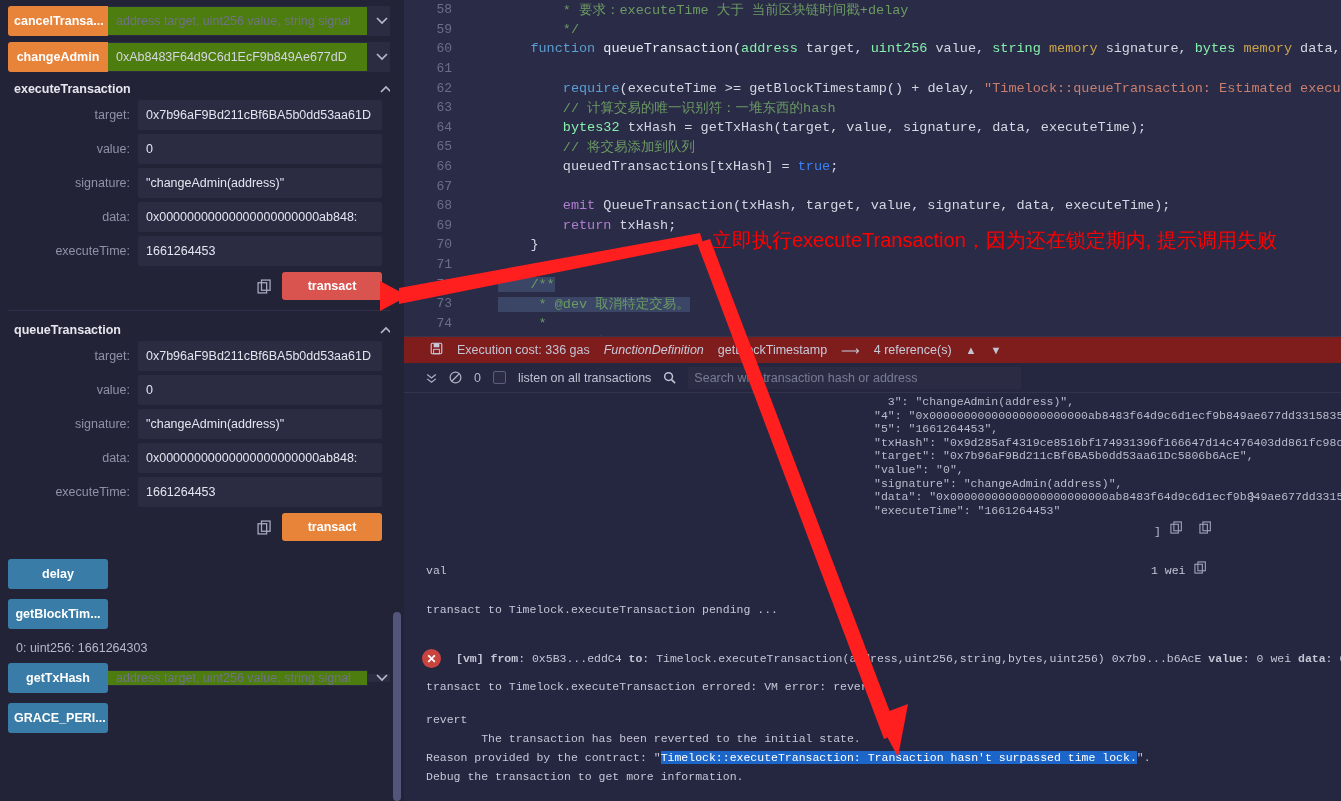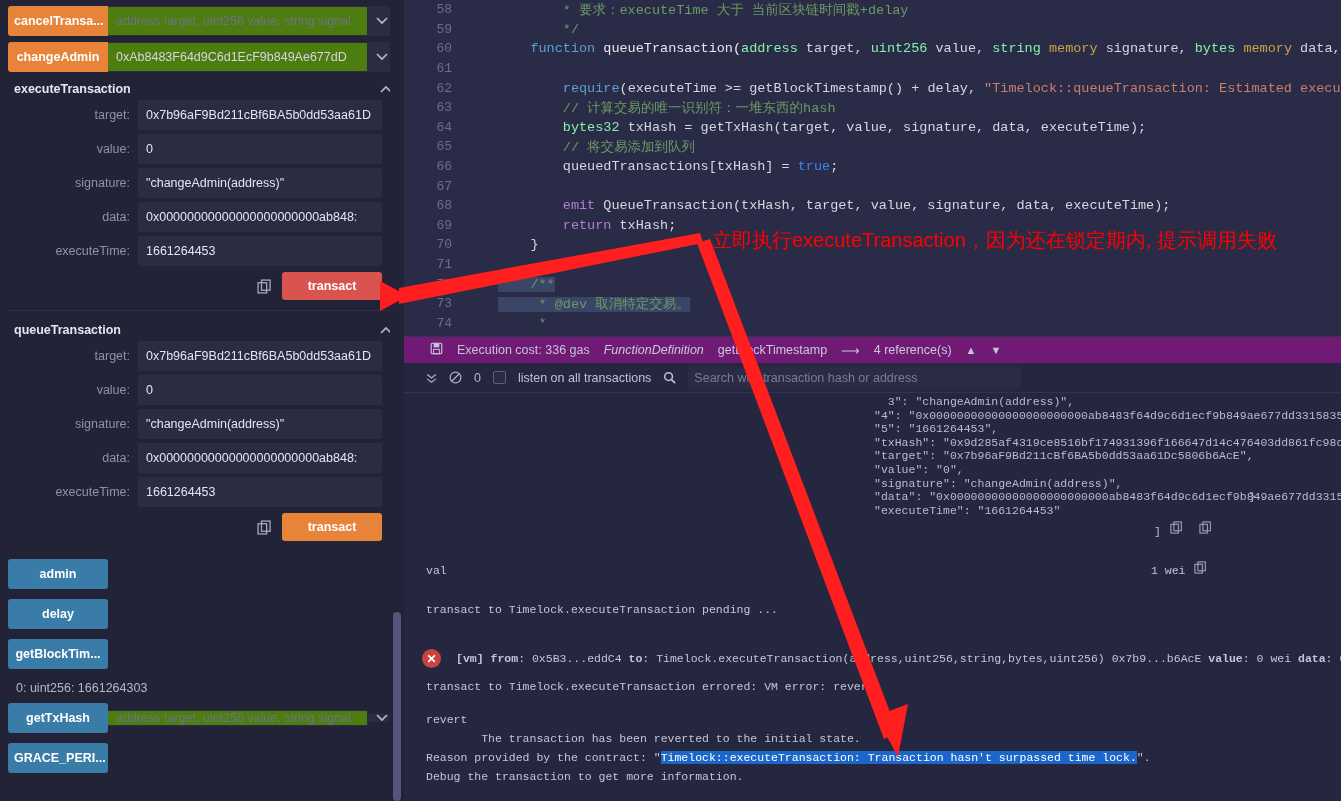--- a/index.html
+++ b/index.html
@@ -217,21 +217,21 @@
   .c-bool { color: #3b82f6; }
   .c-ret  { color: #b07fd0; }
 
   
   #editor-status {
     display: flex;
     align-items: center;
     gap: 14px;
     height: 27px;
     padding: 0 0 0 26px;
-    background: #701a75;
+    background: #7f1d1d;
     border-top: 1px solid #33354f;
     color: #c8cada;
     font-size: 12.5px;
   }
   #editor-status .muted { color: #c2c4d4; }
   #editor-status .italic { font-style: italic; }
   #editor-status .arrow { color: #c2c4d4; font-size: 13px; }
   #editor-status .chev { color: #c2c4d4; font-size: 11px; }
 
   
@@ -433,23 +433,20 @@
             <svg width="15" height="15" viewBox="0 0 14 14">
               <rect x="1" y="3.5" width="8" height="9.5" fill="none" stroke="#a6a9bd" stroke-width="1.2"></rect>
               <rect x="4.2" y="1" width="8" height="9.5" fill="none" stroke="#a6a9bd" stroke-width="1.2"></rect>
             </svg>
           </span>
           <button class="transact-btn orange">transact</button>
         </div>
       </div>
 
     <div id="constants" style="padding-top: 8px;">
-        <div class="const-row">
-          <button class="fn-btn blue">admin</button>
-        </div>
         <div class="const-row">
           <button class="fn-btn blue">delay</button>
         </div>
         <div class="const-row">
           <button class="fn-btn blue">getBlockTim...</button>
         </div>
         <div class="const-result">0: uint256: 1661264303</div>
         <div class="const-row">
           <button class="fn-btn blue">getTxHash</button>
           <input class="fn-input" type="text" placeholder="address target, uint256 value, string signal" style="">

